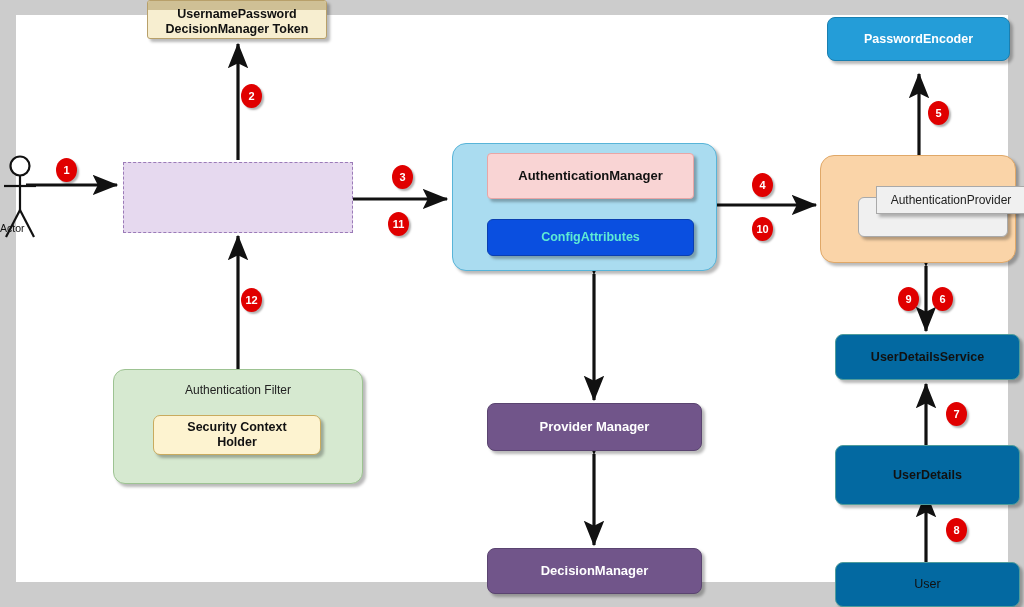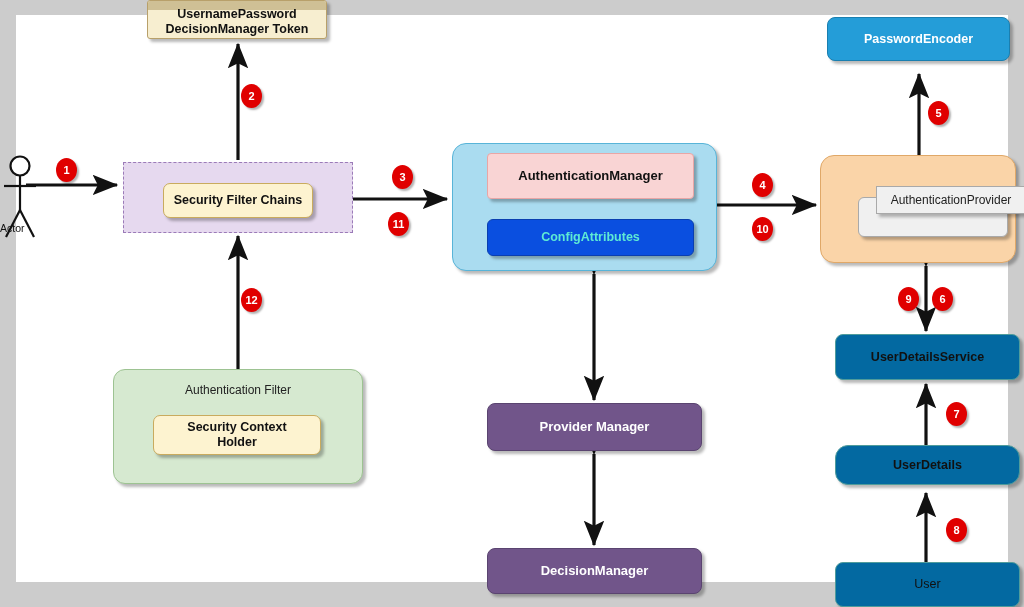--- a/index.html
+++ b/index.html
@@ -179,21 +179,21 @@
   .teal {
     background: #0369a1;
     border: 1px solid #4f9c9c;
     border-radius: 8px;
     font-size: 12.5px;
     font-weight: bold;
     color: #111;
     text-align: center;
   }
   #uds  { left: 835px; top: 334px; width: 185px; height: 46px; }
-  #udet { left: 835px; top: 445px; width: 185px; height: 40px; border-radius: 13px; }
+  #udet { left: 835px; top: 445px; width: 185px; height: 60px; }
   #user { left: 835px; top: 562px; width: 185px; height: 45px; font-weight: normal; }
 
   
   .purple {
     background: #71558a;
     border: 1px solid #5a4470;
     border-radius: 8px;
     font-size: 13px;
     font-weight: bold;
     color: #ffffff;
@@ -292,21 +292,20 @@
 
   <div class="node shadow" id="token-box">
     <div class="hdrstrip"></div>
     <div class="tlabel">
       <span>UsernamePassword</span><br>
       <span>DecisionManager Token</span>
     </div>
   </div>
 
   <div class="node" id="sfc-container"></div>
-  <div class="node shadow" id="sfc-inner">Security Filter Chains</div>
 
   <div class="node shadow" id="auth-filter">
     <div class="afl">Authentication Filter</div>
   </div>
   <div class="node shadow" id="sch-inner">
     <div>
       <span>Security Context</span><br>
       <span>Holder</span>
     </div>
   </div>

